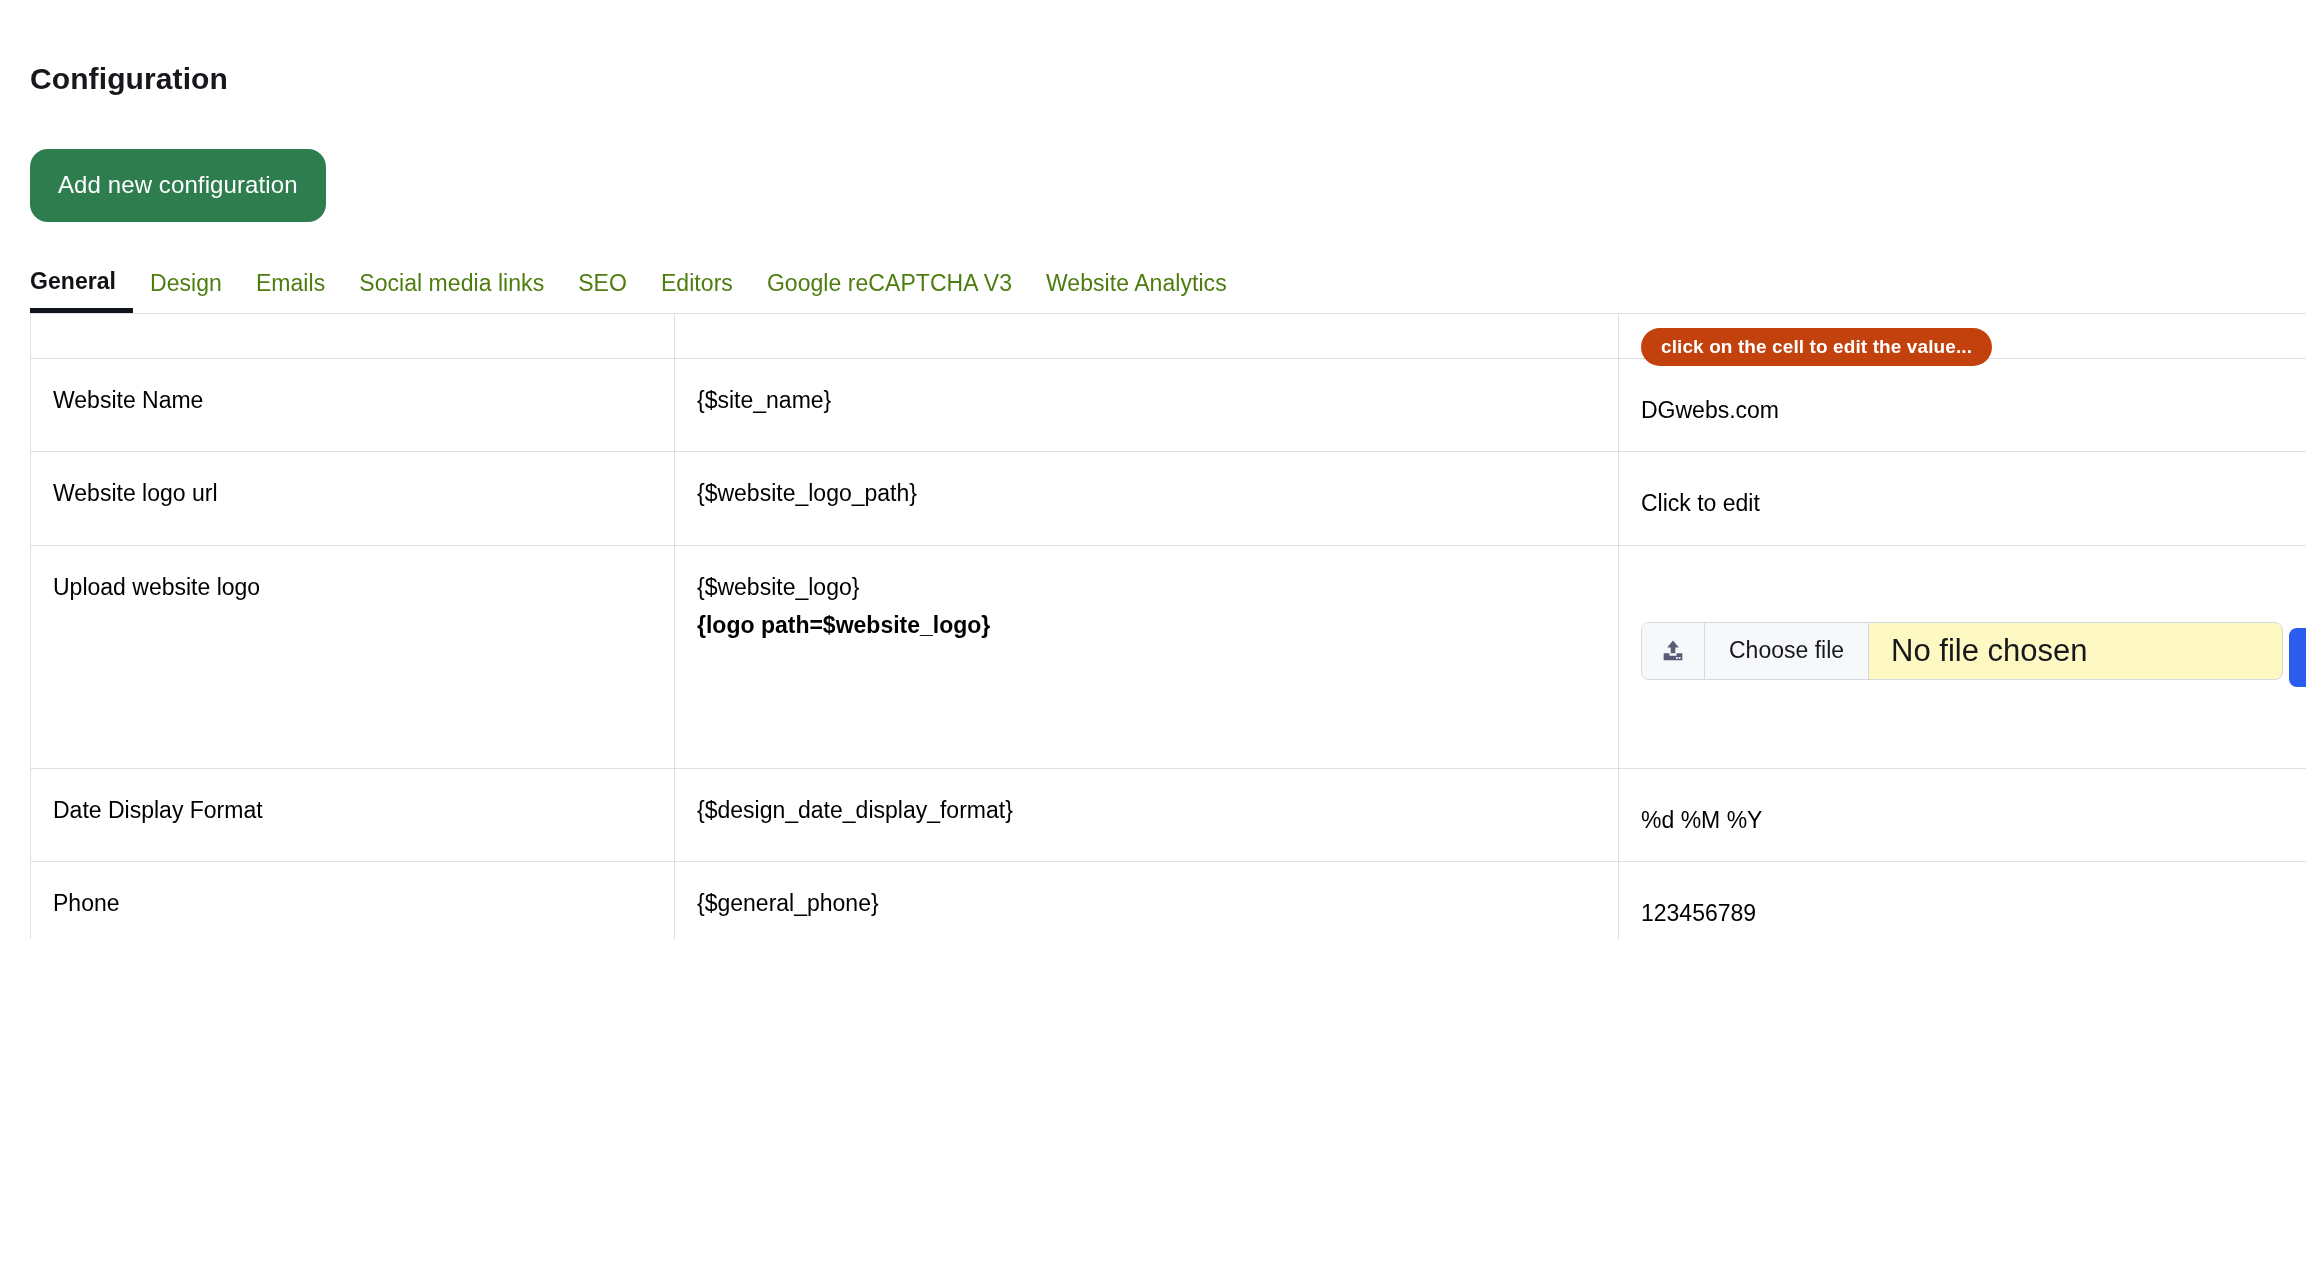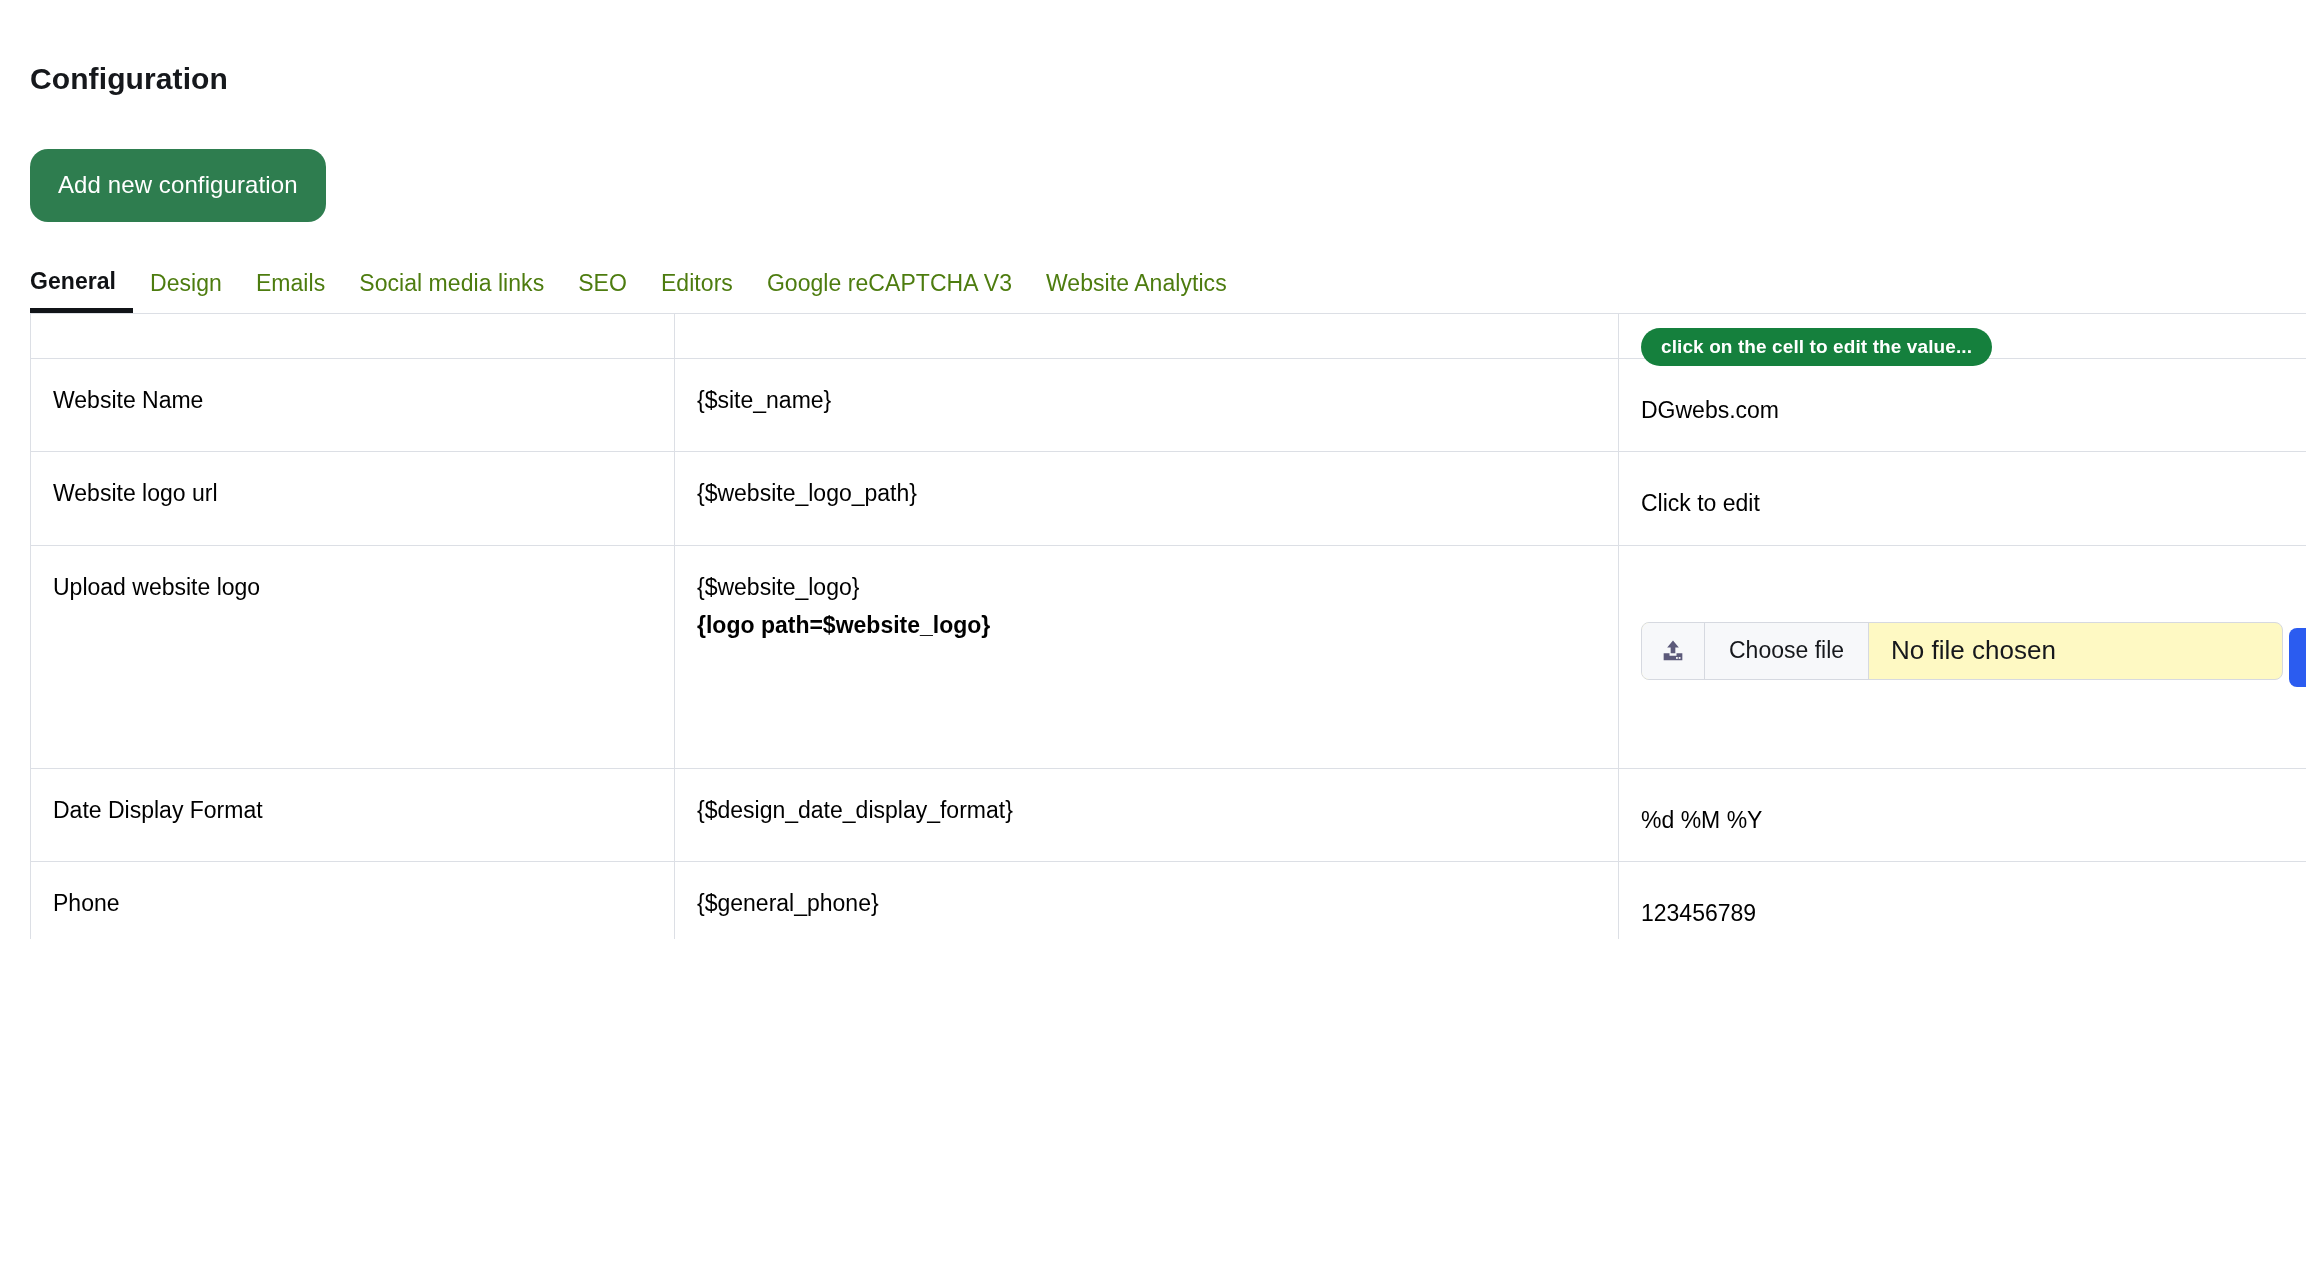--- a/index.html
+++ b/index.html
@@ -125,21 +125,21 @@
   .token-bold {
     font-weight: 700;
     display: block;
     margin-top: 8px;
   }
   .tall .cell-pad { min-height: 170px; }
 
   
   .hint-badge {
     display: inline-block;
-    background: #15803d;
+    background: #c2410c;
     color: #ffffff;
     font-size: 19px;
     font-weight: 700;
     border-radius: 22px;
     padding: 9px 20px 10px 20px;
     line-height: 1;
     letter-spacing: 0.1px;
     white-space: nowrap;
   }
 
@@ -171,21 +171,21 @@
     border-right: 1px solid #d6d9e0;
     font-size: 23px;
     color: #16181c;
     cursor: pointer;
     white-space: nowrap;
   }
   .file-name {
     display: flex;
     align-items: center;
     padding: 0 22px;
-    font-size: 26px;
+    font-size: 31px;
     color: #16181c;
     white-space: nowrap;
     flex: 1;
   }
 
   
   .btn-upload {
     display: inline-block;
     background: #2b5cf0;
     color: #ffffff;

